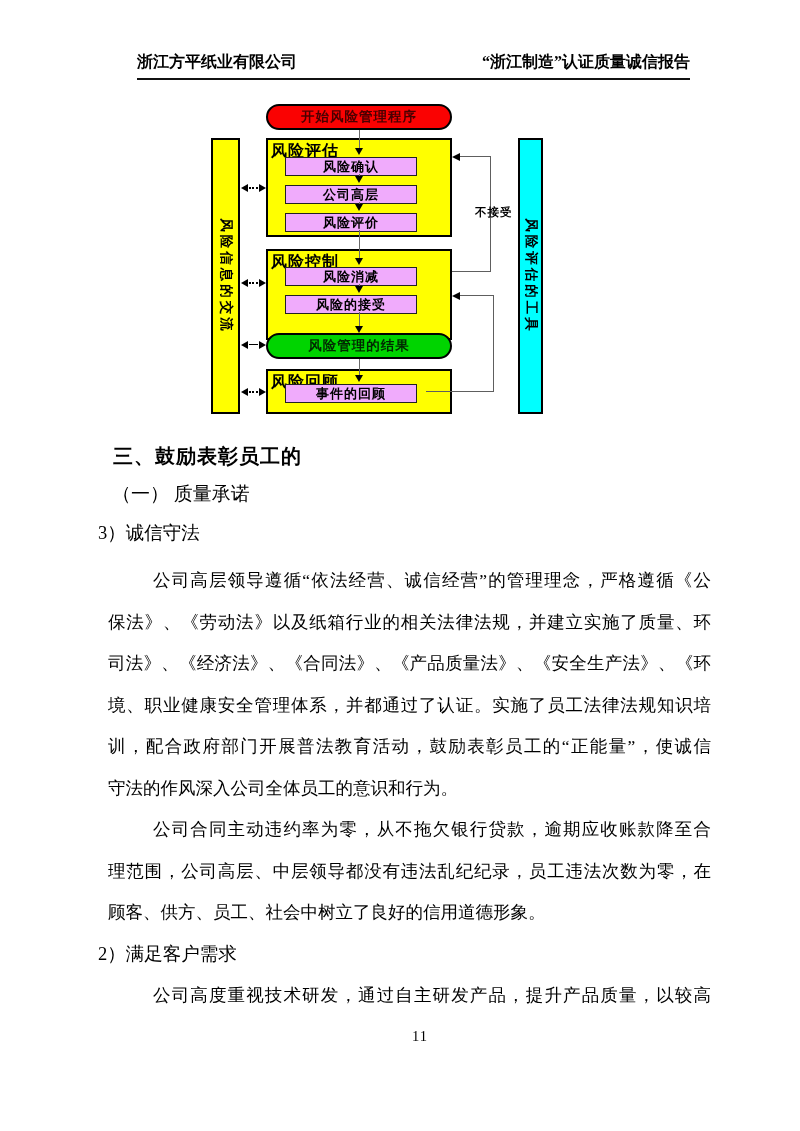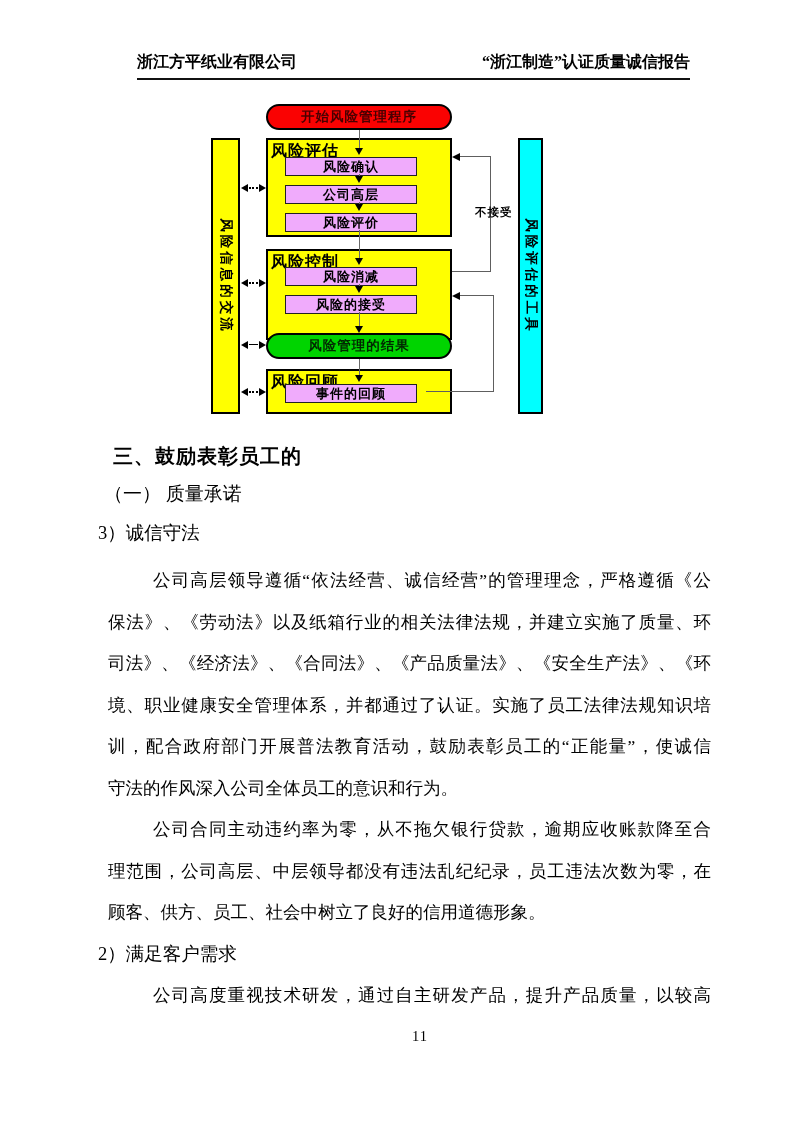--- a/index.html
+++ b/index.html
@@ -80,21 +80,21 @@
     border-top:4.5px solid transparent;border-bottom:4.5px solid transparent;
     border-right:8px solid #000;
   }
   .reject{
     position:absolute;left:475px;top:205px;
     font-weight:bold;font-size:11.5px;letter-spacing:1px;
     font-family:"Liberation Sans","DejaVu Sans",sans-serif;
   }
   
   .h-section{position:absolute;left:113px;top:443px;font-size:20px;font-weight:bold;letter-spacing:1px;}
-  .h-sub{position:absolute;left:104px;top:481px;font-size:19px;}
+  .h-sub{position:absolute;left:112px;top:481px;font-size:19px;}
   .h-item1{position:absolute;left:98px;top:520px;font-size:18.5px;}
   .body-block{
     position:absolute;left:108px;top:560px;width:603px;
     font-size:17.5px;line-height:41.5px;
   }
   .bline{width:100%;}
   .stretch{text-align:justify;text-align-last:justify;}
   .plain{text-align:left;}
   .indent{text-indent:45px;}
   .hang{margin-left:-10px;font-size:18.5px;}

